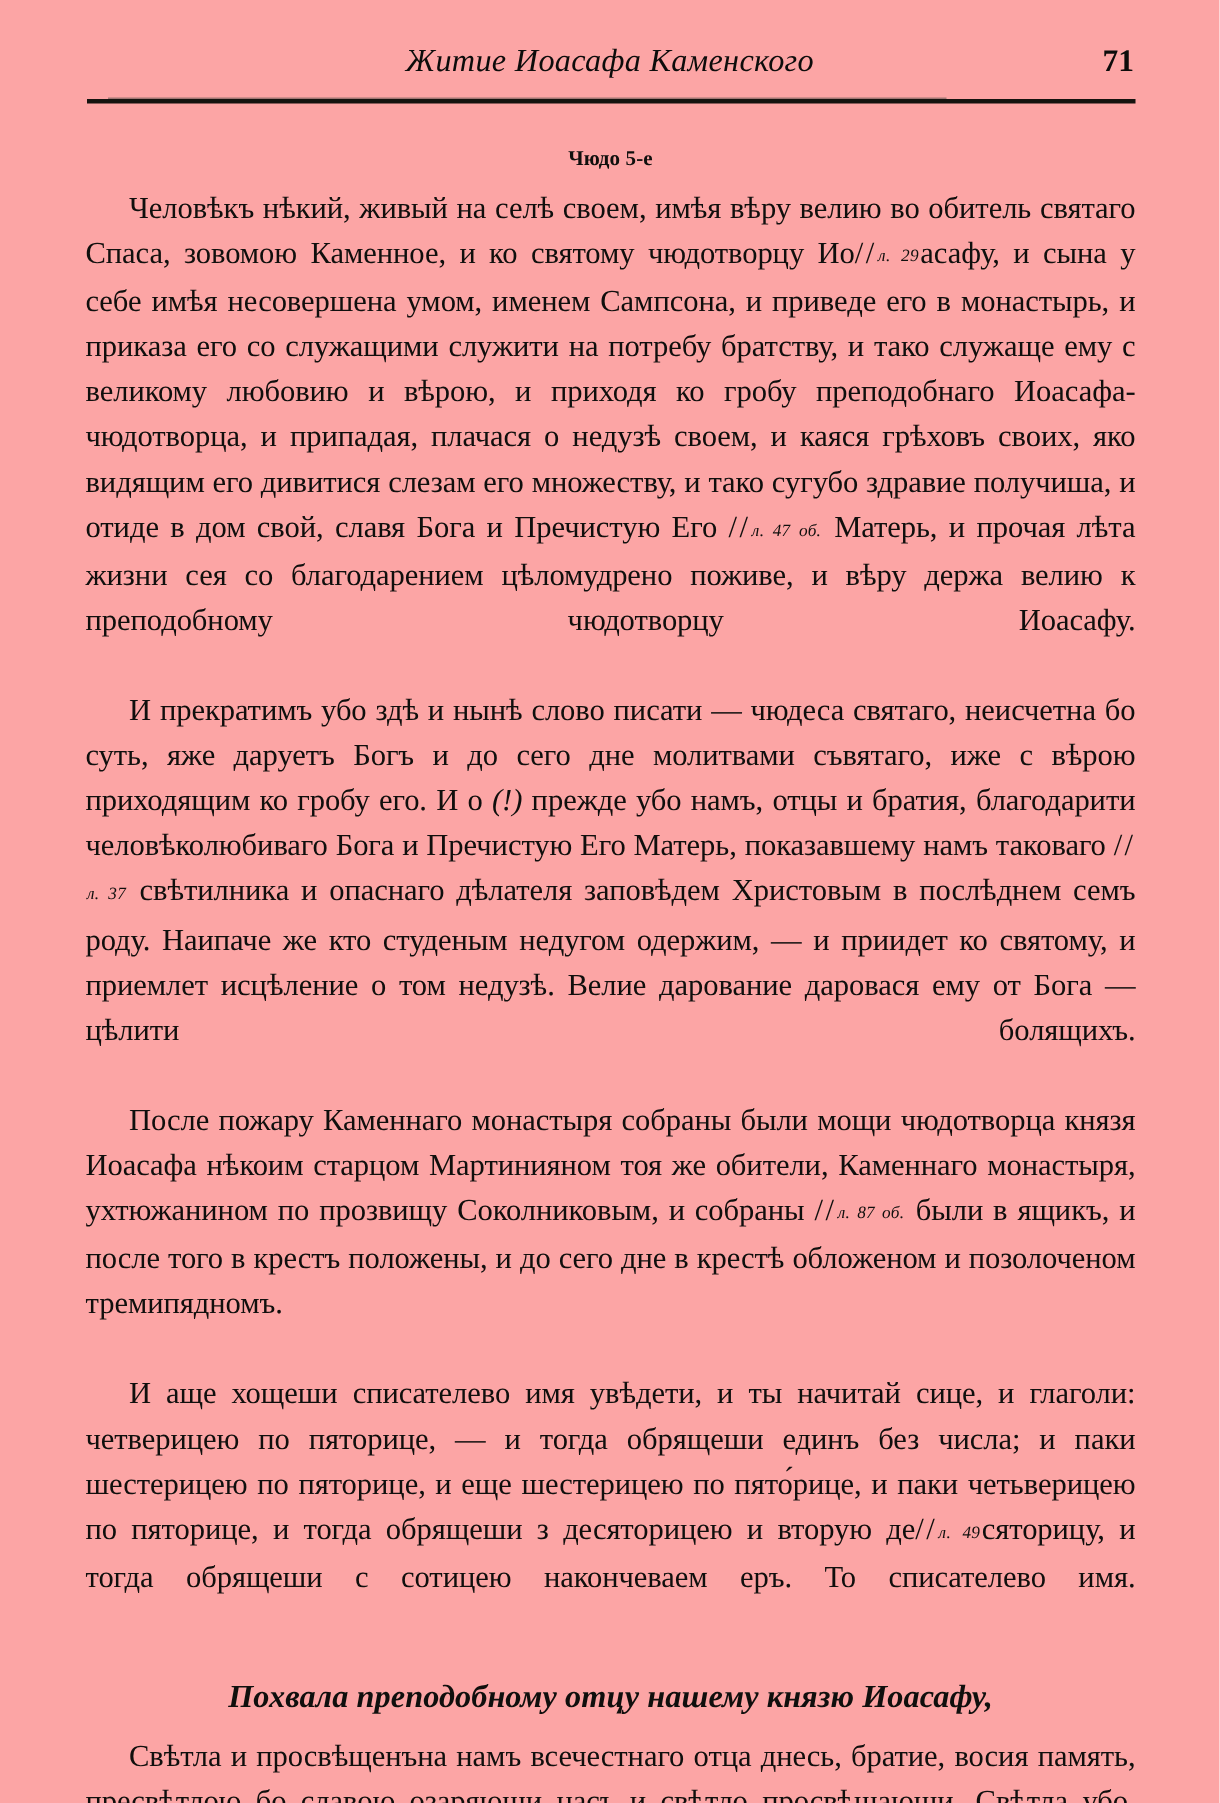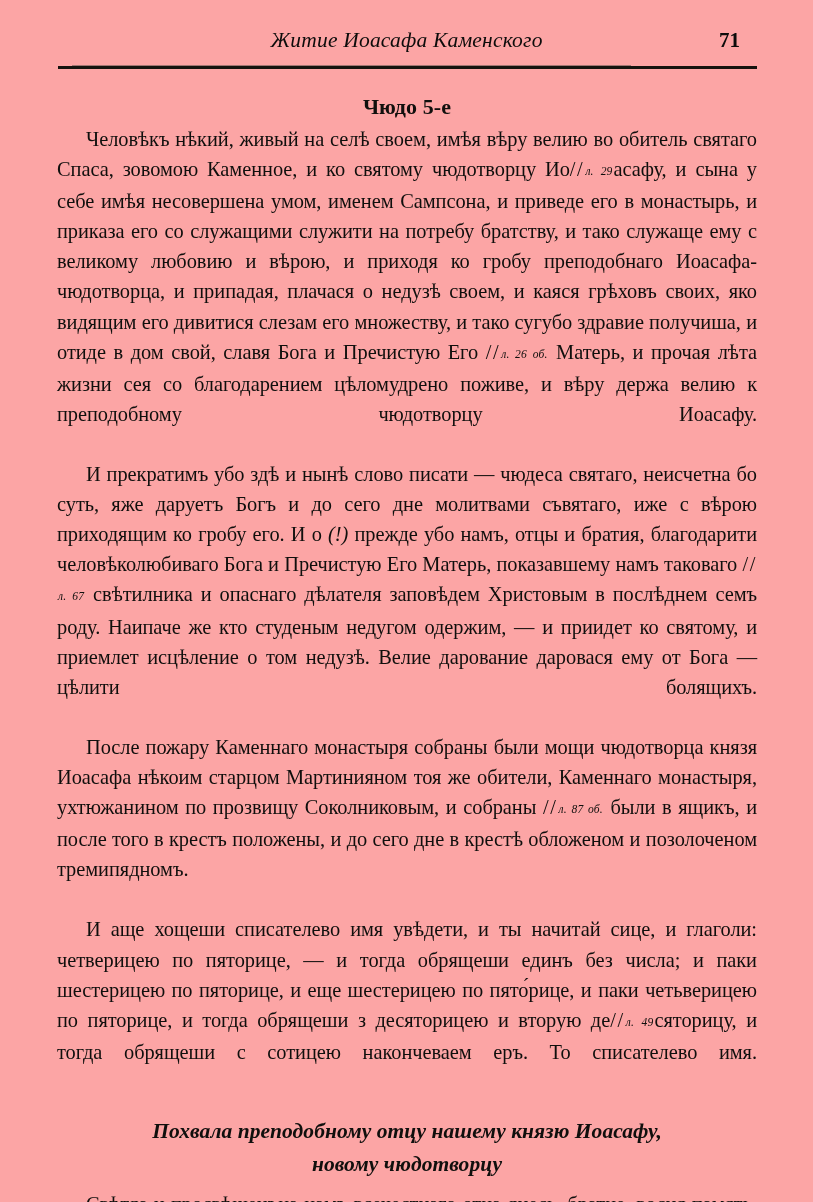--- a/index.html
+++ b/index.html
@@ -33,21 +33,21 @@
     top: 0;
     text-align: center;
     font-style: italic;
     font-size: 21.5px;
     letter-spacing: 0.2px;
     white-space: nowrap;
     color: #0d0c0b;
   }
   .rh-folio {
     position: absolute;
-    right: 16px;
+    right: 0;
     top: 0;
     font-weight: bold;
     font-size: 21px;
     color: #0d0c0b;
   }
   .head-rule {
     position: absolute;
     left: 58px;
     right: 56px;
     top: 66px;
@@ -68,21 +68,21 @@
   
   .column {
     position: absolute;
     left: 57px;
     top: 92px;
     width: 700px;
   }
 
   h2.section-title {
     margin: 0 0 2px 0;
-    font-size: 22px;
+    font-size: 14px;
     font-weight: bold;
     text-align: center;
     letter-spacing: 0.1px;
     line-height: 30px;
   }
 
   h2.praise-title {
     margin: 18px 0 8px 0;
     font-size: 21.5px;
     font-weight: bold;
@@ -142,31 +142,31 @@
     <h2 class="section-title">Чюдо 5-е</h2>
 
     <p class="para">
       Человѣкъ нѣкий, живый на селѣ своем, имѣя вѣру велию во обитель
       святаго Спаса, зовомою Каменное, и ко святому чюдотворцу Ио/ / <span class="folio-ref">л. 29</span>асафу, и сына у себе имѣя несовершена умом,
       именем Сампсона, и приведе его в монастырь, и приказа его со служащими
       служити на потребу братству, и тако служаще ему с великому любовию и
       вѣрою, и приходя ко гробу преподобнаго Иоасафа-чюдотворца, и припадая,
       плачася о недузѣ своем, и каяся грѣховъ своих, яко видящим его дивитися
       слезам его множеству, и тако сугубо здравие получиша, и отиде в дом свой,
-      славя Бога и Пречистую Его / / <span class="folio-ref">л. 26 об.</span> Матерь, и прочая лѣта жизни сея со
+      славя Бога и Пречистую Его / / <span class="folio-ref">л. 47 об.</span> Матерь, и прочая лѣта жизни сея со
       благодарением цѣломудрено поживе, и вѣру держа велию к преподобному
       чюдотворцу Иоасафу.
     </p>
 
     <p class="para">
       И прекратимъ убо здѣ и нынѣ слово писати — чюдеса святаго, неисчетна бо
       суть, яже даруетъ Богъ и до сего дне молитвами съвятаго, иже с вѣрою
       приходящим ко гробу его. И о <span class="sic">(!)</span> прежде убо намъ, отцы и братия,
       благодарити человѣколюбиваго Бога и Пречистую Его Матерь, показавшему
-      намъ таковаго / / <span class="folio-ref">л. 67</span> свѣтилника и
+      намъ таковаго / / <span class="folio-ref">л. 37</span> свѣтилника и
       опаснаго дѣлателя заповѣдем Христовым в послѣднем семъ роду. Наипаче же
       кто студеным недугом одержим, — и приидет ко святому, и приемлет
       исцѣление о том недузѣ. Велие дарование даровася ему от Бога —
       цѣлити болящихъ.
     </p>
 
     <p class="para">
       После пожару Каменнаго монастыря собраны были мощи чюдотворца князя
       Иоасафа нѣкоим старцом Мартинияном тоя же обители, Каменнаго монастыря,
       ухтюжанином по прозвищу Соколниковым, и собраны / / <span class="folio-ref">л. 87 об.</span> были в ящикъ, и после того в крестъ
@@ -177,21 +177,20 @@
       И аще хощеши списателево имя увѣдети, и ты начитай сице, и глаголи:
       четверицею по пяторице, — и тогда обрящеши единъ без числа; и паки
       шестерицею по пяторице, и еще шестерицею по пято́рице, и паки
       четьверицею по пяторице, и тогда обрящеши з десяторицею и вторую
       де/ / <span class="folio-ref">л. 49</span>сяторицу, и тогда
       обрящеши с сотицею накончеваем еръ. То списателево имя.
     </p>
 
     <h2 class="praise-title">
       <span class="ln">Похвала преподобному отцу нашему князю Иоасафу,</span>
-      <span class="ln">новому чюдотворцу</span>
     </h2>
 
     <p class="para">
       Свѣтла и просвѣщенъна намъ всечестнаго отца днесь, братие, восия память,
       пресвѣтлою бо славою озаряющи насъ и свѣтло просвѣщающи. Свѣтла убо,
       просвѣщенна и всяко коя  почести о Бозѣ и радости достойна,
       имъ же ваших боголюбивыхъ душъ, яко возлюбленныхъ
     </p>
 
   </div>

